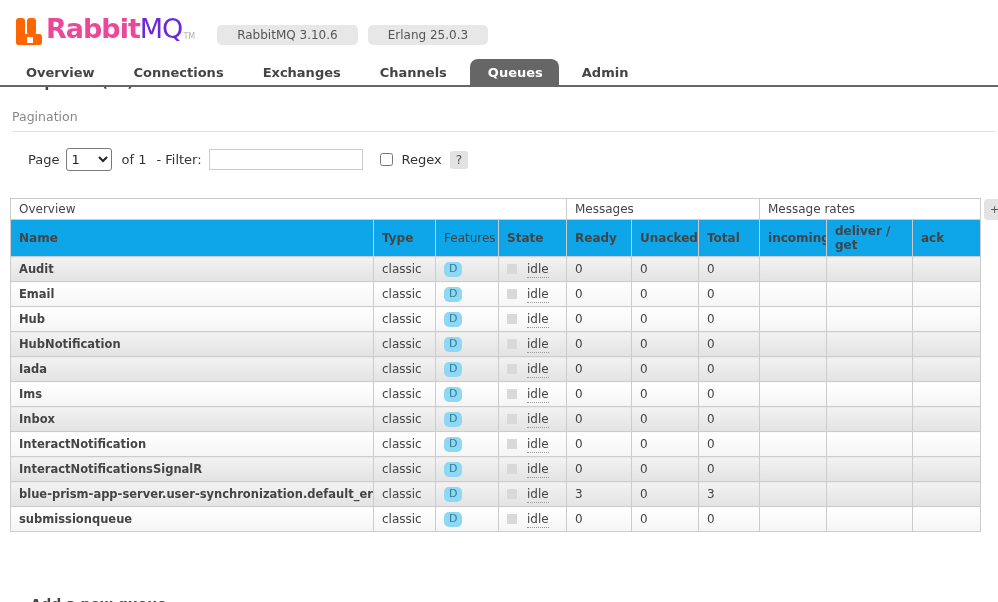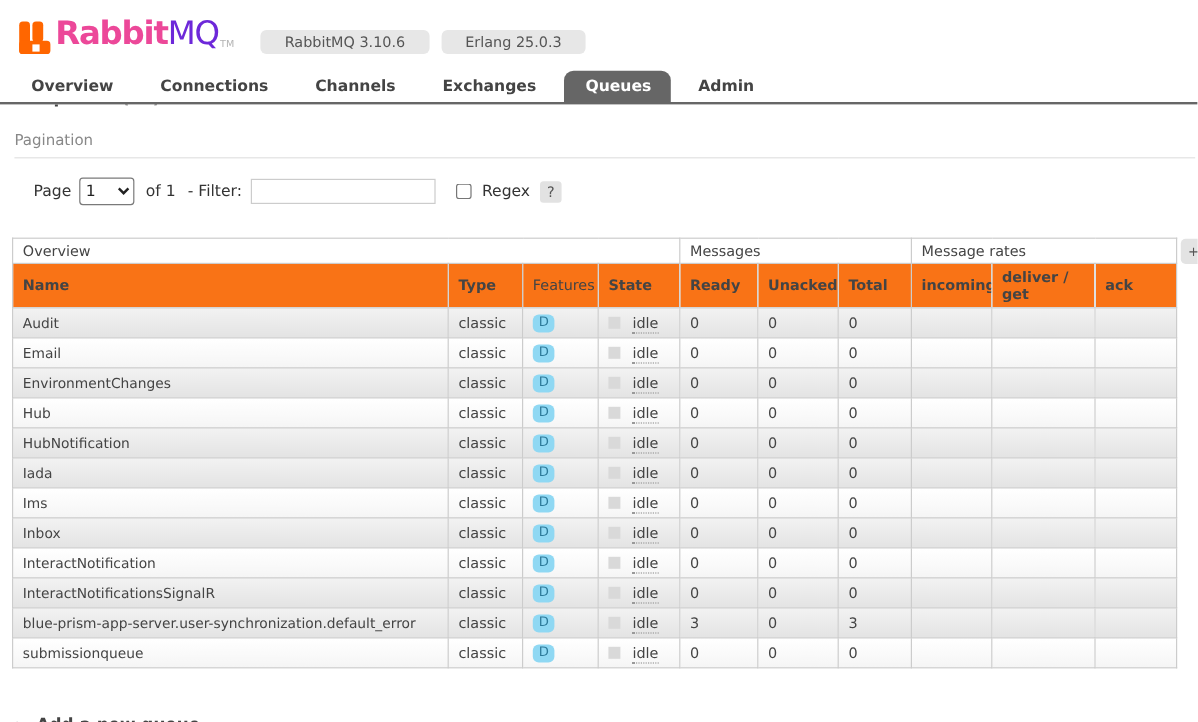--- a/index.html
+++ b/index.html
@@ -44,23 +44,23 @@
   .regex-check { margin-left:17px; width:13px; height:13px; cursor:pointer; }
   .regex-label { margin-left:6px; }
   .help-badge { margin-left:8px; background:#e2e2e2; color:#555; border-radius:3px; padding:2px 6px;
                 font-size:12px; cursor:pointer; }
 
   
   .table-wrap { position:relative; margin:27px 0 0 10px; width:970px; }
   table.queues { border-collapse:collapse; table-layout:fixed; width:970px; font-size:12px; }
   table.queues th, table.queues td { border:1px solid #ccc; padding:4px 8px; text-align:left; color:#444; overflow:hidden; }
   tr.group-row th { font-weight:normal; padding:3px 8px; background:#fff; }
-  tr.cols-row th { font-weight:bold; padding:4px 8px; background:#f97316; }
+  tr.cols-row th { font-weight:bold; padding:4px 8px; background:#0ea5e9; }
   tr.cols-row th.plain { font-weight:normal; }
-  td.col-name { font-weight:normal; color:#333; white-space:nowrap; font-size:11.5px; cursor:pointer; }
+  td.col-name { font-weight:bold; color:#333; white-space:nowrap; font-size:11.5px; cursor:pointer; }
   td.col-type { color:#777; }
   td.col-features { text-align:center; }
   td.col-num { text-align:right; }
   tr.odd  td { background:linear-gradient(#f2f2f2,#e3e3e3); }
   tr.even td { background:linear-gradient(#ffffff,#f5f5f5); }
   .badge-d { display:inline-block; background:#8fd8f3; color:#2e7b9b; border-radius:5px;
              padding:1px 5px 2px; font-size:11px; line-height:12px; }
   .state-swatch { display:inline-block; width:10px; height:10px; background:#d9d9d9; margin-right:10px; vertical-align:-1px; }
   .state-label { border-bottom:1px dotted #999; padding-bottom:1px; }
 
@@ -88,22 +88,22 @@
   </a>
   <div class="version-badges">
     <span class="pill">RabbitMQ 3.10.6</span>
     <span class="pill">Erlang 25.0.3</span>
   </div>
 </div>
 
 <div class="tabs">
   <a class="tab">Overview</a>
   <a class="tab">Connections</a>
+  <a class="tab">Exchanges</a>
   <a class="tab">Channels</a>
-  <a class="tab">Exchanges</a>
   <a class="tab active">Queues</a>
   <a class="tab">Admin</a>
 </div>
 
 <div class="clip-strip">
   <h2>All queues (14)</h2>
 </div>
 
 <div class="section-label">Pagination</div>
 
@@ -171,32 +171,20 @@
           <td class="col-type">classic</td>
           <td class="col-features"><span class="badge-d">D</span></td>
           <td class="col-state"><span class="state-swatch"></span><span class="state-label">idle</span></td>
           <td class="col-num">0</td>
           <td class="col-num">0</td>
           <td class="col-num">0</td>
           <td class="col-rate"></td>
           <td class="col-rate"></td>
           <td class="col-rate"></td>
         </tr>
-        <tr class="odd">
-          <td class="col-name">EnvironmentChanges</td>
-          <td class="col-type">classic</td>
-          <td class="col-features"><span class="badge-d">D</span></td>
-          <td class="col-state"><span class="state-swatch"></span><span class="state-label">idle</span></td>
-          <td class="col-num">0</td>
-          <td class="col-num">0</td>
-          <td class="col-num">0</td>
-          <td class="col-rate"></td>
-          <td class="col-rate"></td>
-          <td class="col-rate"></td>
-        </tr>
         <tr class="even">
           <td class="col-name">Hub</td>
           <td class="col-type">classic</td>
           <td class="col-features"><span class="badge-d">D</span></td>
           <td class="col-state"><span class="state-swatch"></span><span class="state-label">idle</span></td>
           <td class="col-num">0</td>
           <td class="col-num">0</td>
           <td class="col-num">0</td>
           <td class="col-rate"></td>
           <td class="col-rate"></td>

